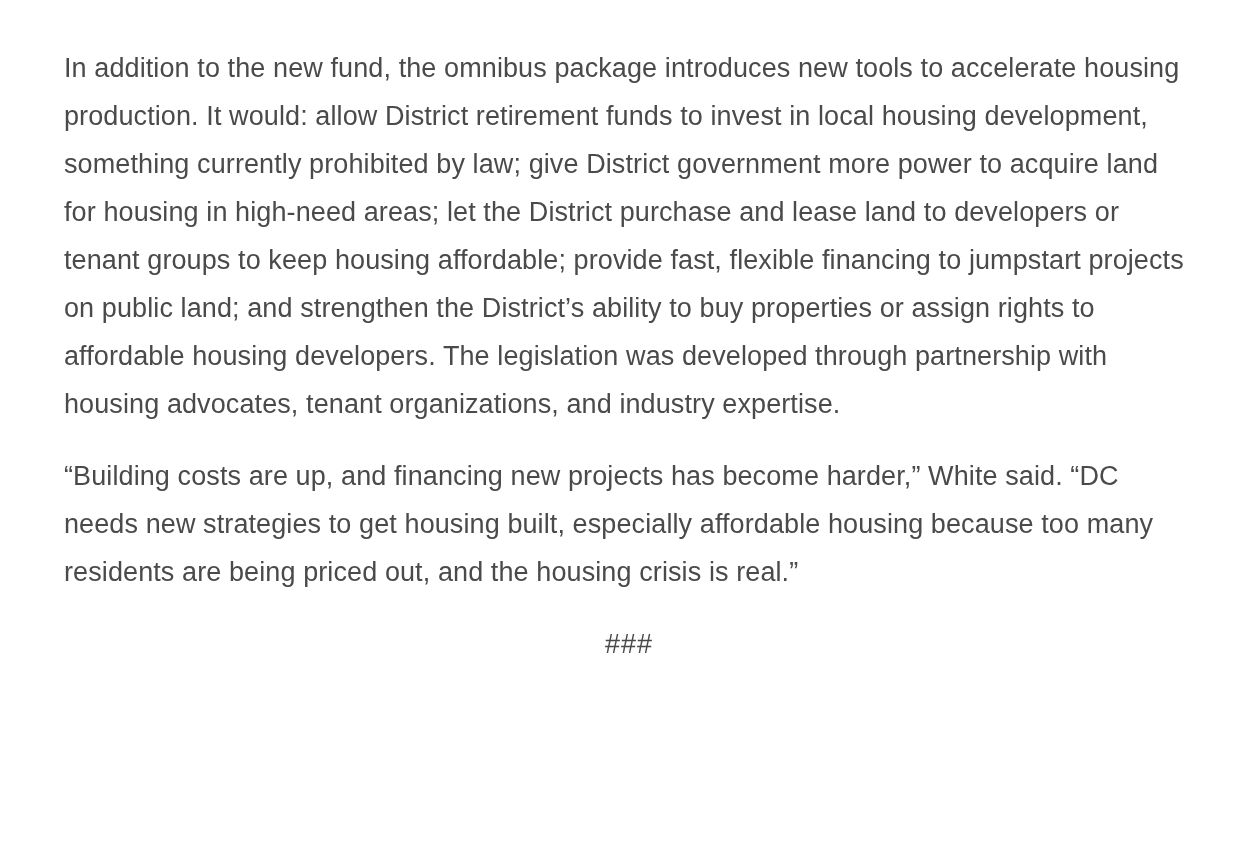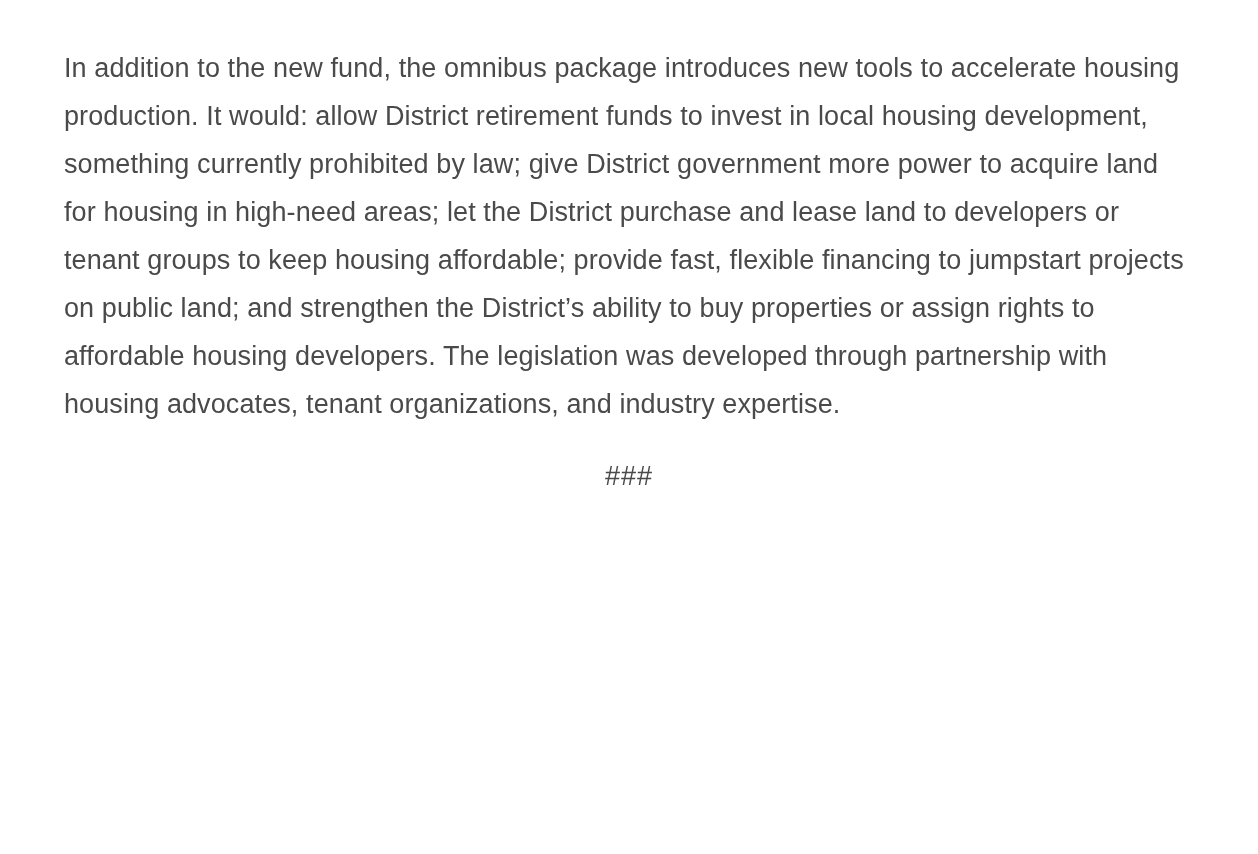--- a/index.html
+++ b/index.html
@@ -60,16 +60,17 @@
 </head>
 <body>
 
 <div class="page">
   <div class="content">
 
     <div class="clipped-heading"></div>
 
     <p class="body-para first">In addition to the new fund, the omnibus package introduces new tools to accelerate housing production. It would: allow District retirement funds to invest in local housing development, something currently prohibited by law; give District government more power to acquire land for housing in high-need areas; let the District purchase and lease land to developers or tenant groups to keep housing affordable; provide fast, flexible financing to jumpstart projects on public land; and strengthen the District’s ability to buy properties or assign rights to affordable housing developers. The legislation was developed through partnership with housing advocates, tenant organizations, and industry expertise.</p>
 
+    <p class="body-para">“Building costs are up, and financing new projects has become harder,” White said. “DC needs new strategies to get housing built, especially affordable housing because too many residents are being priced out, and the housing crisis is real.”</p>
 
     <div class="end-mark">###</div>
   </div>
 </div>
 
 </body></html>

